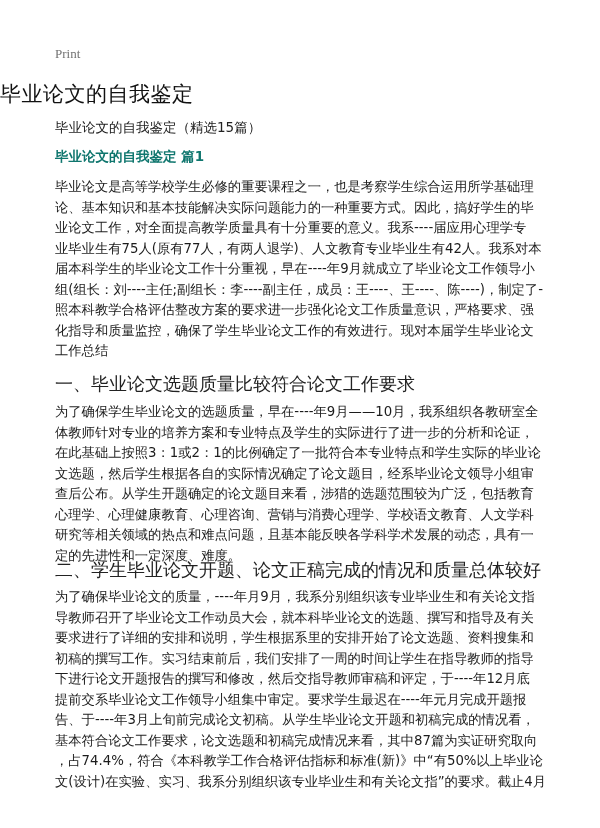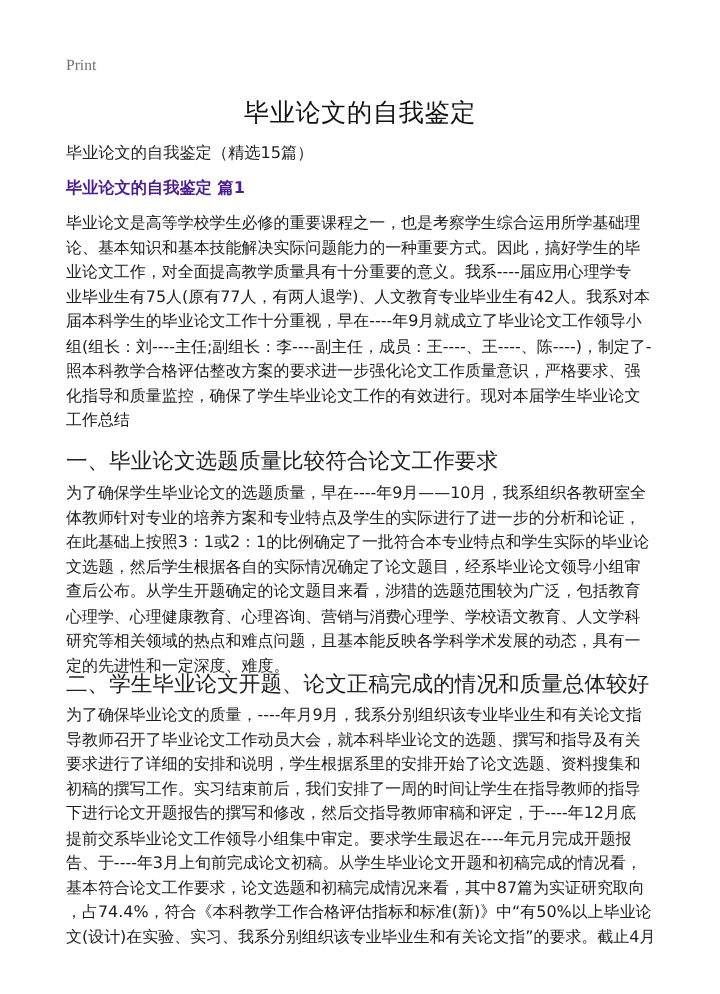--- a/index.html
+++ b/index.html
@@ -1,23 +1,23 @@
 <!DOCTYPE html>
 <html><head>
 <meta charset="utf-8">
 <style>
   html, body { margin: 0; padding: 0; background: #ffffff; }
   body { width: 600px; height: 828px; position: relative; overflow: hidden;
          font-family: "DejaVu Sans", "Liberation Sans", sans-serif; color: #1a1a1a; }
   .print { position: absolute; left: 55px; top: 46px; font-family: Liberation Serif, serif;
            font-size: 13px; color: #737373; }
-  .title { position: absolute; left: 0; width: 600px; top: 80px; text-align: center;
+  .title { position: absolute; left: 0; width: 600px; top: 80px; 
            font-size: 21px; color: #111; letter-spacing: 0.5px; }
   .subtitle { position: absolute; left: 55px; top: 119px; font-size: 13.5px; color: #222; }
-  .heading { position: absolute; left: 55px; top: 148px; font-size: 13.5px; font-weight: bold; color: #4c1d95; }
+  .heading { position: absolute; left: 55px; top: 148px; font-size: 13.5px; font-weight: bold; color: #0f766e; }
   .para { position: absolute; left: 55px; width: 500px; font-size: 13.3px; line-height: 20.5px; color: #1c1c1c; }
   .para .ln { display: block; white-space: nowrap; }
   .sec { position: absolute; left: 55px; font-size: 18px; color: #222; white-space: nowrap; }
 </style>
 </head>
 <body>
 
 <div class="print">Print</div>
 <div class="title">毕业论文的自我鉴定</div>
 <div class="subtitle">毕业论文的自我鉴定（精选15篇）</div>

